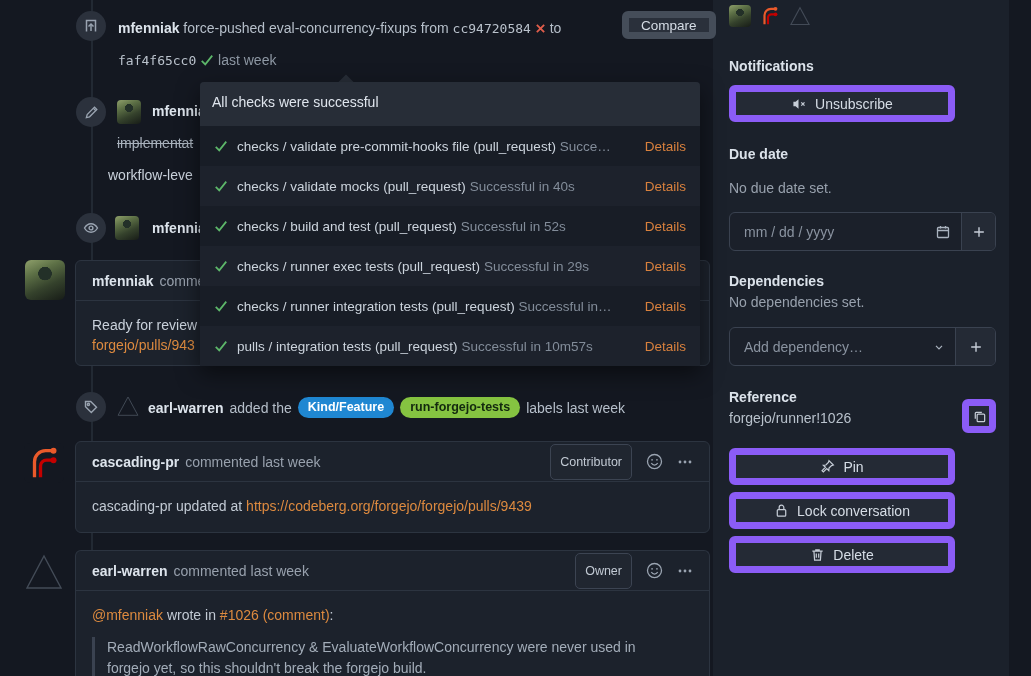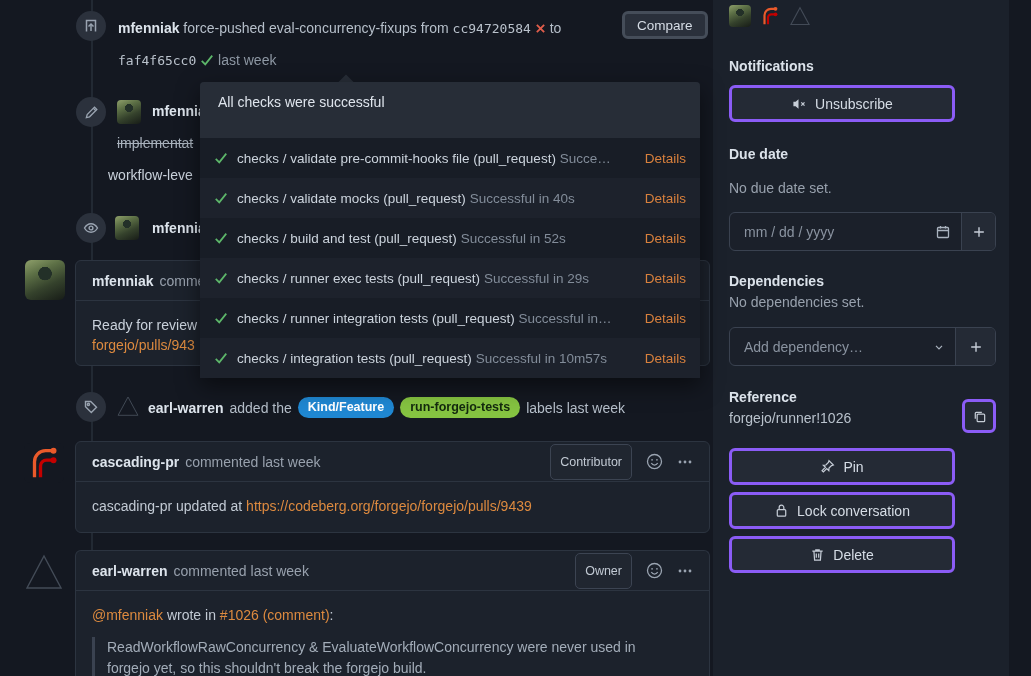--- a/index.html
+++ b/index.html
@@ -27,21 +27,21 @@
   }
   .evt-text { white-space:nowrap; z-index:2; color:#b6bfca; }
   .bold-name { font-weight:bold; color:#dde4ec; }
   .dim { color:#8d97a3; }
   .mono { font-family:"DejaVu Sans Mono", monospace; font-size:13px; color:#bac2cc; }
   .strike { text-decoration:line-through; color:#a8b1bc; }
   .new-title { color:#c9d1db; }
 
   .btn {
     display:flex; align-items:center; justify-content:center; gap:8px;
-    background:#242a35; border:3px solid #8b5cf6; border-radius:6px;
+    background:#242a35; border:7px solid #8b5cf6; border-radius:6px;
     color:#d6dde6; font-size:14px; cursor:pointer;
   }
   .compare-btn { left:622px; top:11px; height:28px; padding:0 12px; font-size:13.5px; background:#2a303b; border-color:#454d59; z-index:5; }
 
   .comment-box {
     background:#1c222c; border:1px solid #2c3440; border-radius:6px; z-index:8;
   }
   .comment-header {
     height:40px; display:flex; align-items:center; gap:6px;
     padding:0 16px; border-bottom:1px solid #2c3440;
@@ -63,21 +63,21 @@
   .dropdown {
     left:200px; top:82px; width:500px; z-index:30;
     border-radius:4px; box-shadow:0 8px 22px rgba(0,0,0,0.5);
     background:#1a1f28;
   }
   .dropdown-pointer {
     left:340px; top:77px; width:12px; height:12px; background:#272d37;
     transform:rotate(45deg); z-index:29;
   }
   .dropdown-header {
-    background:#272d37; height:56px; line-height:40px; padding:0 18px;
+    background:#272d37; height:44px; line-height:40px; padding:0 12px;
     color:#dfe5ed; font-size:14px; border-radius:4px 4px 0 0; white-space:nowrap;
   }
   .check-row {
     height:40px; display:flex; align-items:center; gap:9px; padding:13px 14px;
     background:#1d222c; font-size:13.5px; white-space:nowrap; overflow:hidden;
   }
   .check-row:nth-child(odd) { background:#181d26; }
   .check-name { color:#ccd4dd; }
   .check-status { color:#828c99; }
   .details-link { margin-left:auto; color:#d9813d; text-decoration:none; font-size:13.5px; }
@@ -245,21 +245,21 @@
       <span><span class="check-name">checks / runner integration tests (pull_request)</span>
       <span class="check-status">Successful in…</span></span>
       <a class="details-link" href="#">Details</a>
     </div>
     <div class="check-row">
       <span>
           <svg width="14" height="14" viewBox="0 0 16 16">
             <path d="M2 9l4 4 8-10" fill="none" stroke="#5db76a" stroke-width="2"></path>
           </svg>
         </span>
-      <span><span class="check-name">checks / integration tests (pull_request)</span>
+      <span><span class="check-name">pulls / integration tests (pull_request)</span>
       <span class="check-status">Successful in 10m57s</span></span>
       <a class="details-link" href="#">Details</a>
     </div>
   </div>
 </div>
 
 <div class="abs event-circle" style="left:76px; top:392px;">
   <span>
     <svg width="16" height="16" viewBox="0 0 16 16" fill="none" stroke="#9aa4b1" stroke-width="1.4">
       <path d="M2.5 2.5h5.2l5.8 5.8-5.2 5.2-5.8-5.8z"></path>

